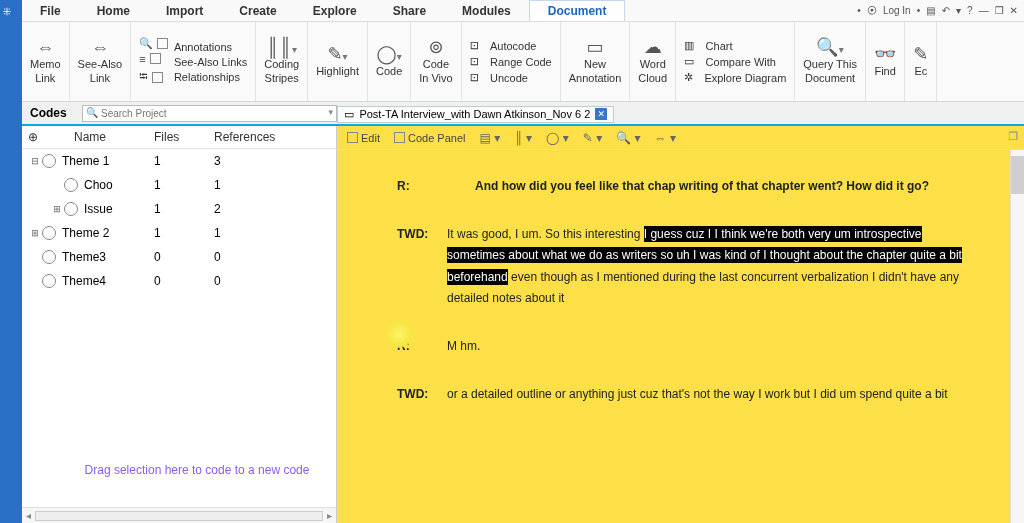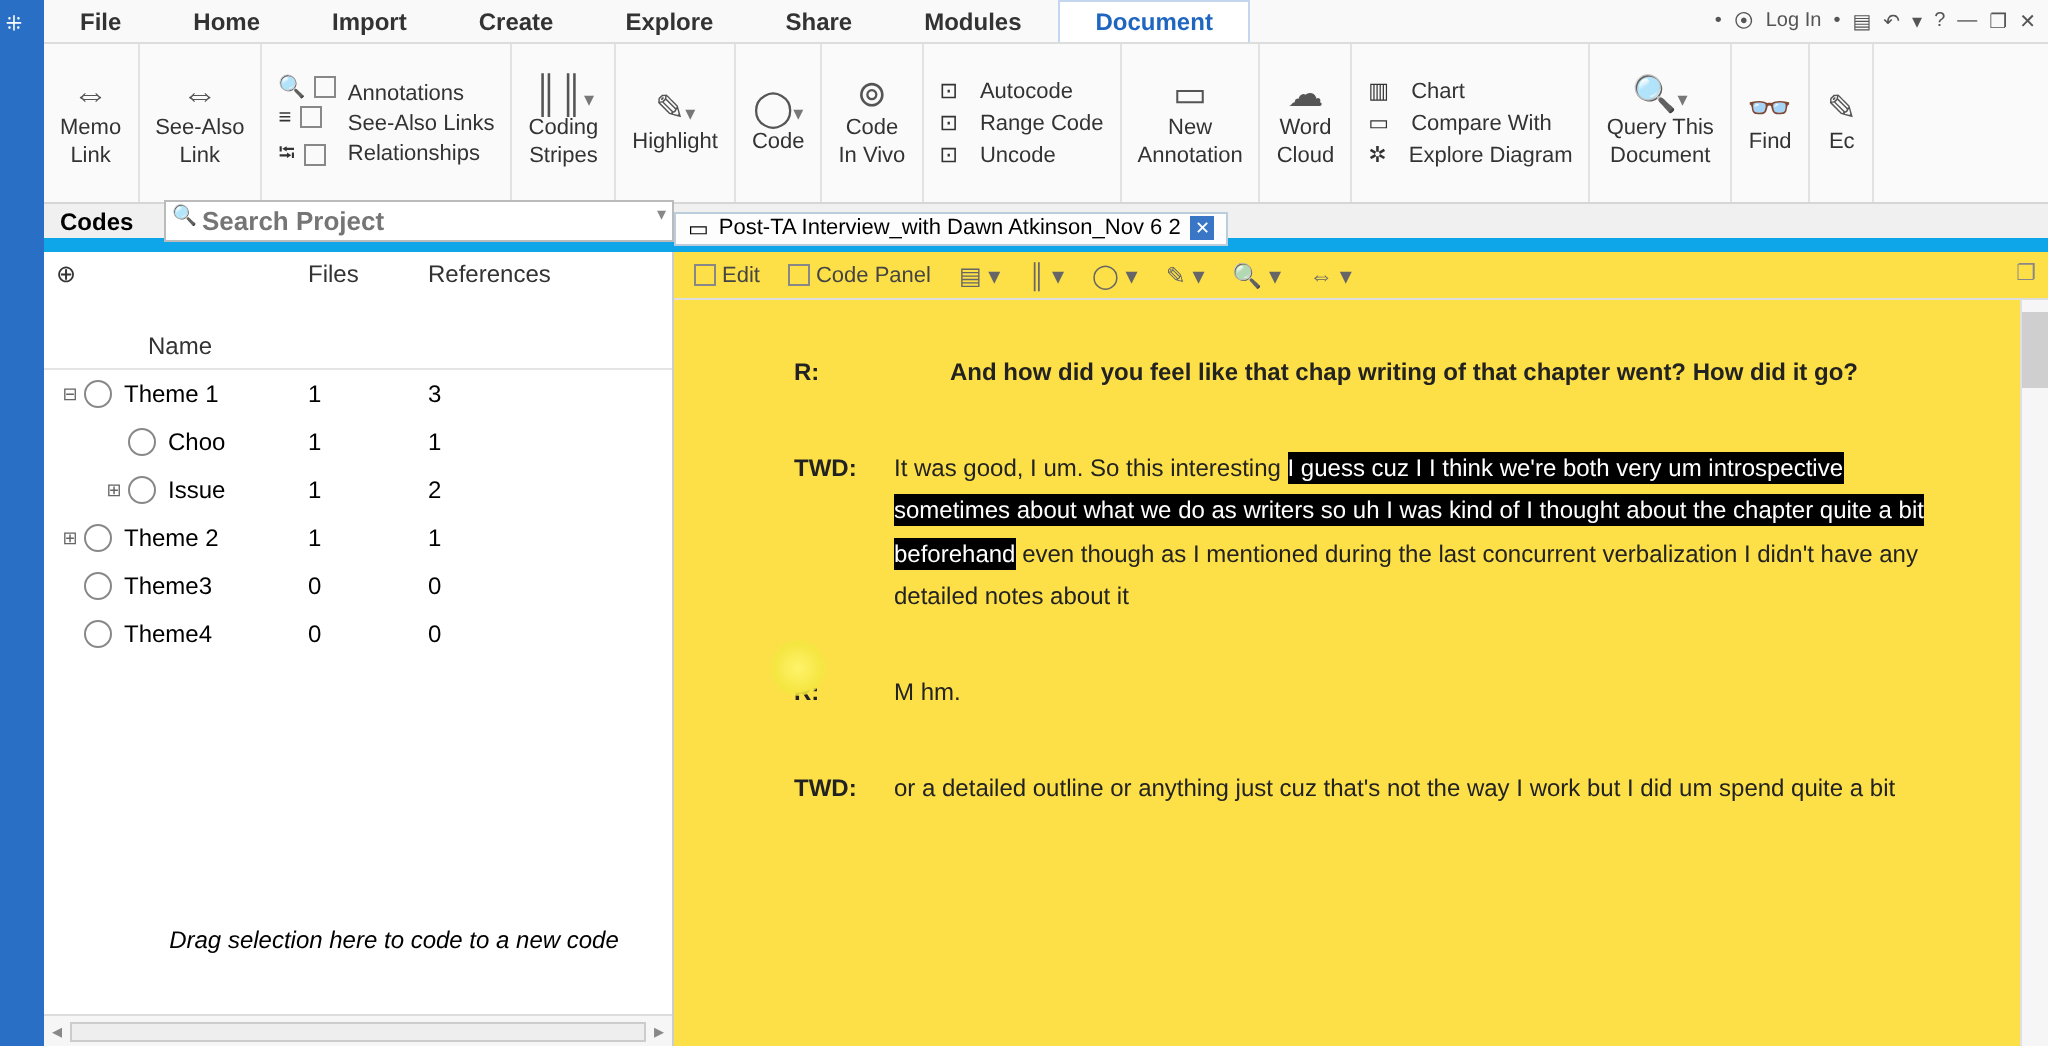--- a/index.html
+++ b/index.html
@@ -21,42 +21,42 @@
   .ribbon { position:absolute; left:22px; top:22px; right:0; height:80px; background:#fafafa; border-bottom:1px solid #d6d6d6; display:flex; align-items:stretch; font-size:11px; color:#333;}
   .rgroup { border-right:1px solid #e2e2e2; padding:4px 8px; display:flex; flex-direction:column; align-items:center; justify-content:center; gap:2px; }
   .rgroup.row { flex-direction:row; gap:6px; }
   .ricon { font-size:18px; color:#555; text-align:center; line-height:1; }
   .rlabel { font-size:11px; text-align:center; line-height:1.2; white-space:pre-line; }
   .rlist { display:flex; flex-direction:column; gap:3px; font-size:11px; }
   .rlist div { display:flex; gap:4px; align-items:center; }
   .rsmall { font-size:10px; color:#777; }
 
   
-  .codes-header { position:absolute; left:22px; top:102px; right:0; height:24px; background:#f0f0f0; border-bottom:7px solid #0ea5e9; display:flex; align-items:center; font-size:12px;}
+  .codes-header { position:absolute; left:22px; top:102px; right:0; height:24px; background:#f0f0f0; border-bottom:2px solid #0ea5e9; display:flex; align-items:center; font-size:12px;}
   .codes-header .label { font-weight:bold; padding:0 8px; width:60px; }
   .codes-header .search { flex:0 0 255px; }
-  .codes-header input { width:100%; font-size:13px; padding:2px 16px 2px 18px; border:1px solid #bbb; background:#fff;font-weight:bold; }
+  .codes-header input { width:100%; font-size:10px; padding:2px 16px 2px 18px; border:1px solid #bbb; background:#fff; }
 
   
   .doctabbar { position:absolute; left:337px; top:104px; right:8px; height:20px; display:flex; align-items:center; font-size:11px;}
   .doctab { background:#fdfdfd; border:1px solid #bcd; padding:1px 6px; display:flex; gap:5px; align-items:center;}
   .doctab .close { background:#3a76c6; color:#fff; font-size:9px; width:12px; height:12px; display:flex; align-items:center; justify-content:center; }
 
   
   .codes-tree { position:absolute; left:22px; top:126px; width:315px; bottom:0; background:#fff; border-right:1px solid #ccc; display:flex; flex-direction:column;}
   .tree-header { display:flex; font-size:12px; padding:4px 6px; border-bottom:1px solid #e4e4e4; color:#333;}
-  .tree-header .c1{ width:110px; padding-left:30px;margin-top:36px;} .tree-header .c2{ width:60px;} .tree-header .c3{ flex:1;}
+  .tree-header .c1{ width:110px; padding-left:30px;} .tree-header .c2{ width:60px;} .tree-header .c3{ flex:1;}
   .tree-body { flex:1; overflow:auto; font-size:12px; }
   .tree-row { display:flex; align-items:center; padding:5px 6px; }
   .tree-row .exp { width:14px; font-size:9px; color:#666; text-align:center;}
   .tree-row .circ { width:14px; height:14px; border:1.5px solid #888; border-radius:50%; margin-right:6px;}
   .tree-row.child { padding-left:28px;}
   .tree-row .name{ width:92px;} .tree-row.child .name{ width:70px;}
   .tree-row .files{ width:60px;} .tree-row .refs{ flex:1;}
-  .drag-hint { color:#000000; font-size:12px; font-style:italic; text-align:center; padding:30px 10px;margin-left:36px;}
+  .drag-hint { color:#8b5cf6; font-size:12px; text-align:center; padding:30px 10px;margin-left:36px;}
   .hscroll { height:16px; border-top:1px solid #ddd; background:#f6f6f6; display:flex; align-items:center; padding:0 4px; font-size:10px; color:#888;}
   .hscroll .track{ flex:1; height:10px; background:#eee; border:1px solid #ccc; margin:0 4px;}
 
   
   .docarea { position:absolute; left:337px; top:126px; right:0; bottom:0; background:#fde047; display:flex; flex-direction:column;}
   .doctoolbar { height:24px; border-bottom:1px solid #ddd; display:flex; align-items:center; gap:14px; padding:0 10px; font-size:11px; color:#444;}
   .doctoolbar .chk { display:flex; align-items:center; gap:3px;}
   .doctoolbar .ic { font-size:12px; color:#666;}
   .doccontent { flex:1; overflow:auto; padding:26px 50px 10px 60px; font-size:12px; color:#222; position:relative;}
   .transcript-row { display:flex; gap:16px; margin-bottom:26px; line-height:1.8; }

